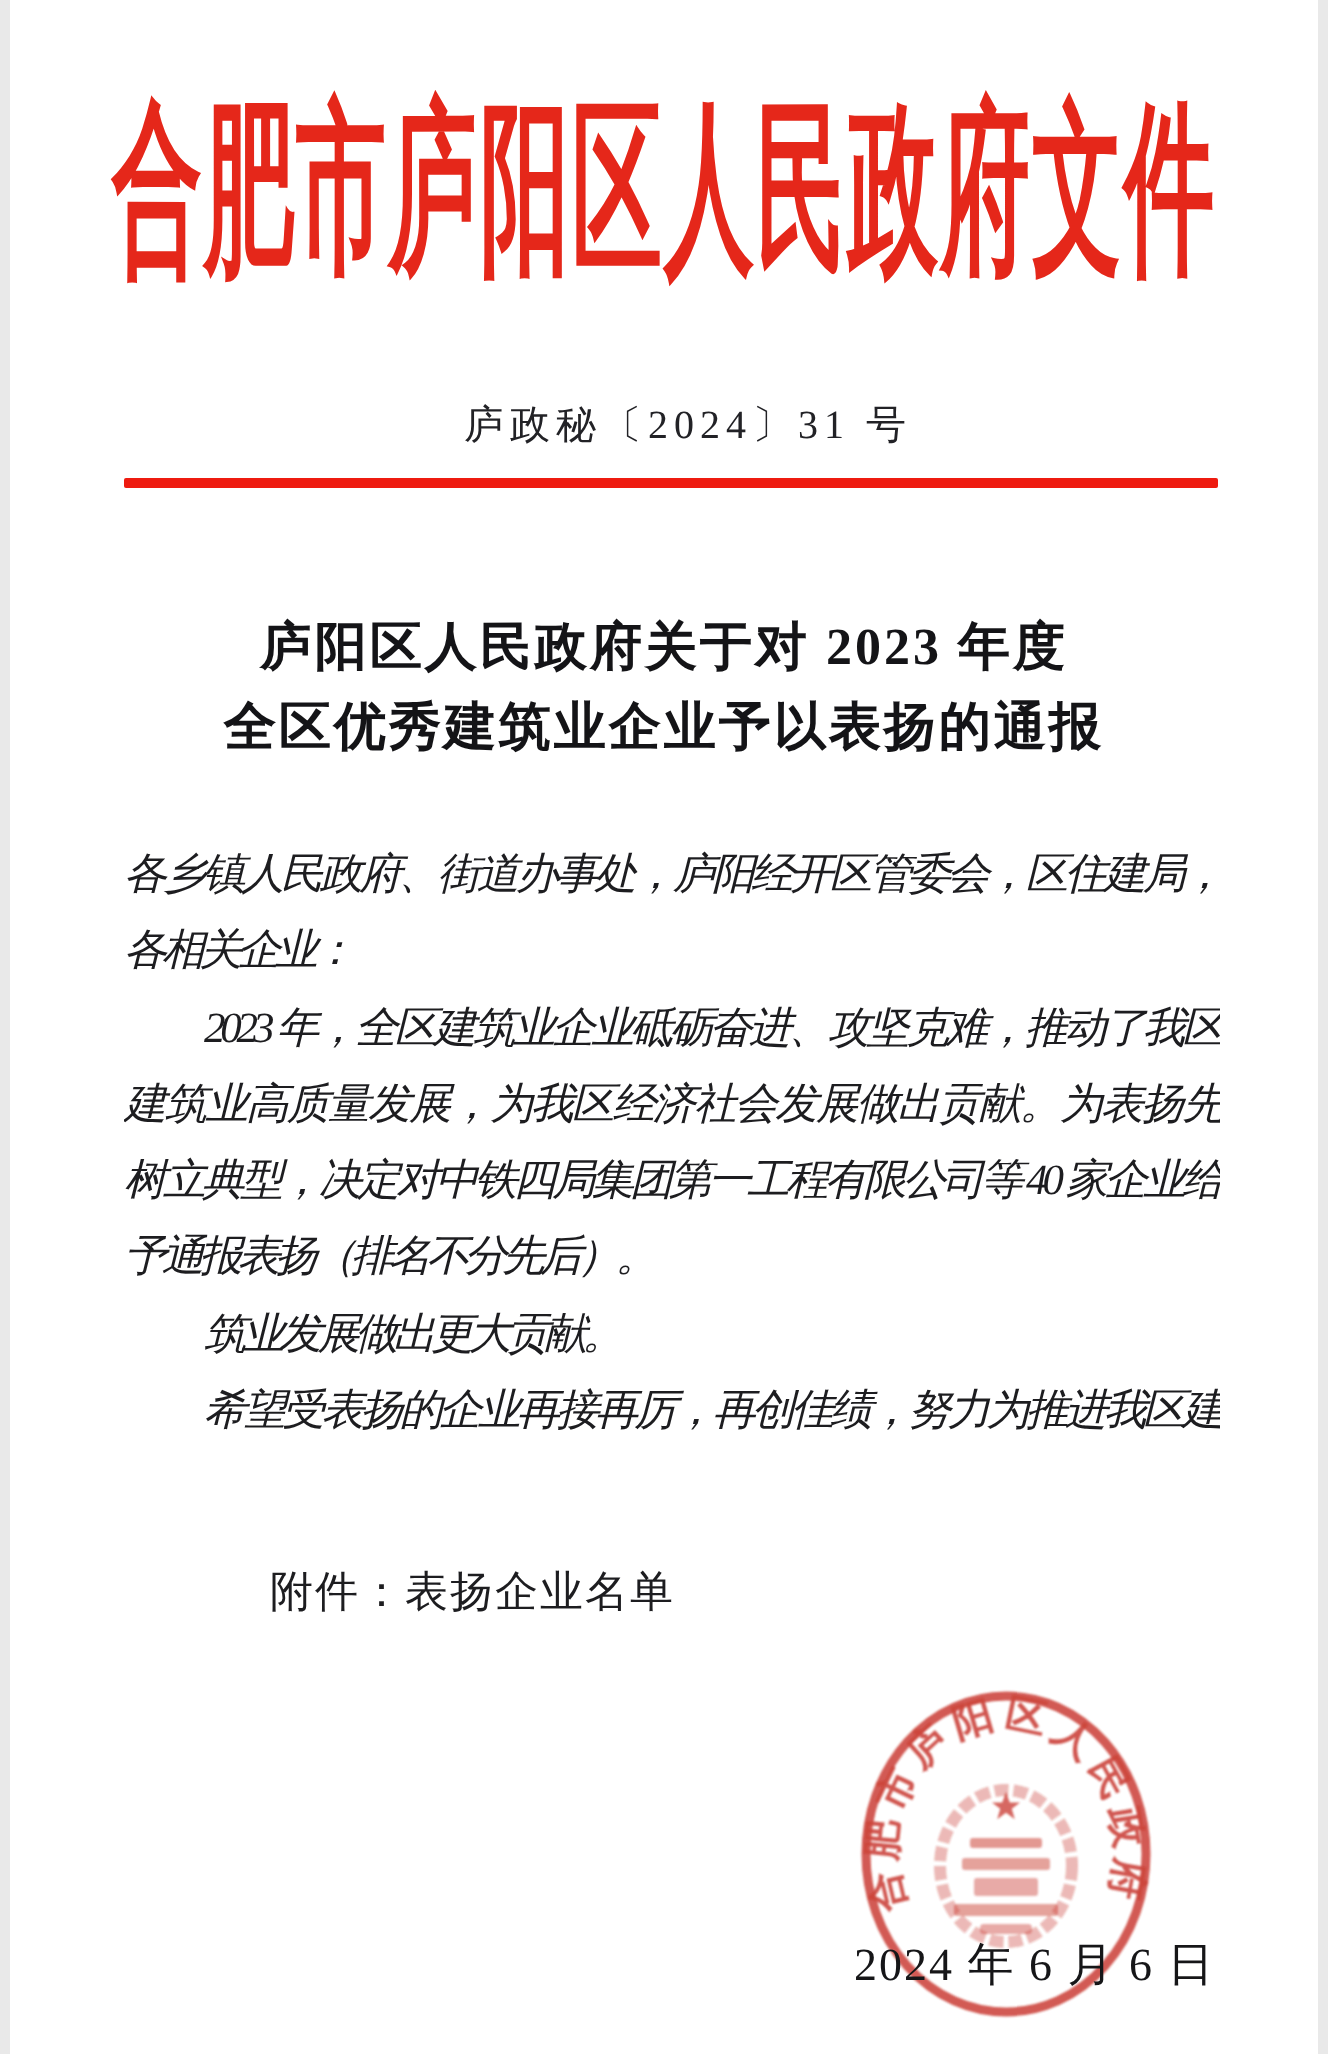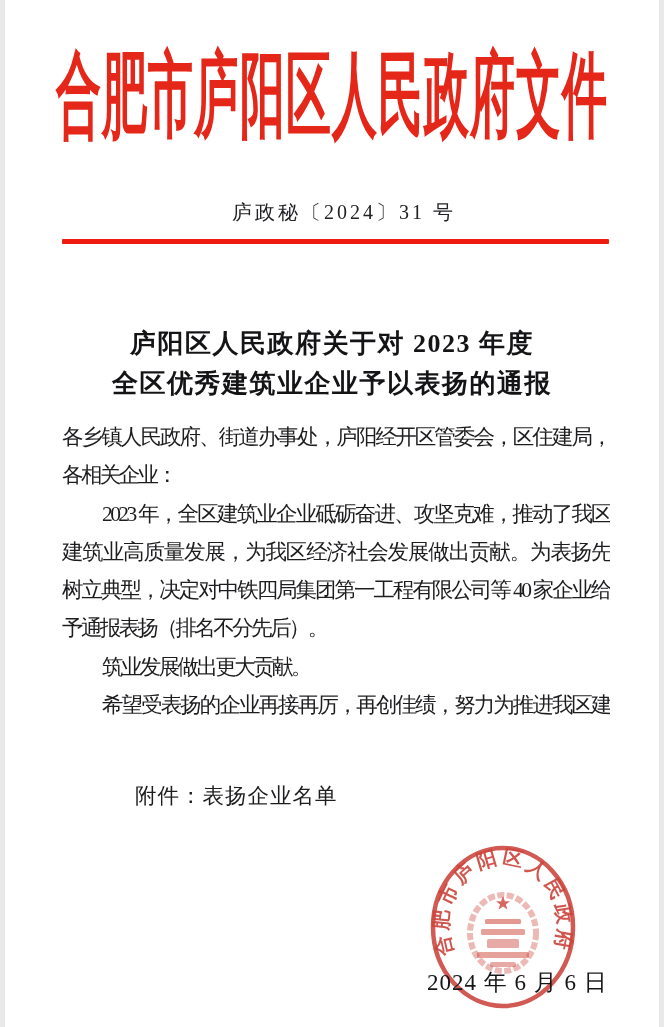--- a/index.html
+++ b/index.html
@@ -28,33 +28,33 @@
     color:#222226;
     margin-left:12px;
   }
   .divider {
     position:absolute; left:57px; top:239px;
     width:547px; height:5px;
     background:#ee1b10;
     border-radius:1px;
   }
   .doc-title {
-    position:absolute; top:324px; left:0; width:100%;
+    position:absolute; top:304px; left:0; width:100%;
     text-align:center;
     font-size:26px; font-weight:bold;
     line-height:40px; letter-spacing:1.5px;
     color:#141417;
   }
   .body-block {
     position:absolute; left:57px; top:418px; width:548px;
     font-size:21.5px; line-height:38.3px;
     letter-spacing:-2.6px;
     color:#1d1d20;
   }
-  .ln { height:38.3px; overflow:hidden; }
+  .ln { height:38.3px; overflow:hidden;font-style:italic; }
   .ln.full { text-align:justify; text-align-last:justify; }
   .ln.ind1 { text-indent:40px; }
   .ln.bind { margin-left:40px; }
   .attachment {
     position:absolute; left:130px; top:781px;
     font-size:21.5px; letter-spacing:1px;
     color:#1d1d20;
     text-align:center;
   }
   .date-line {

